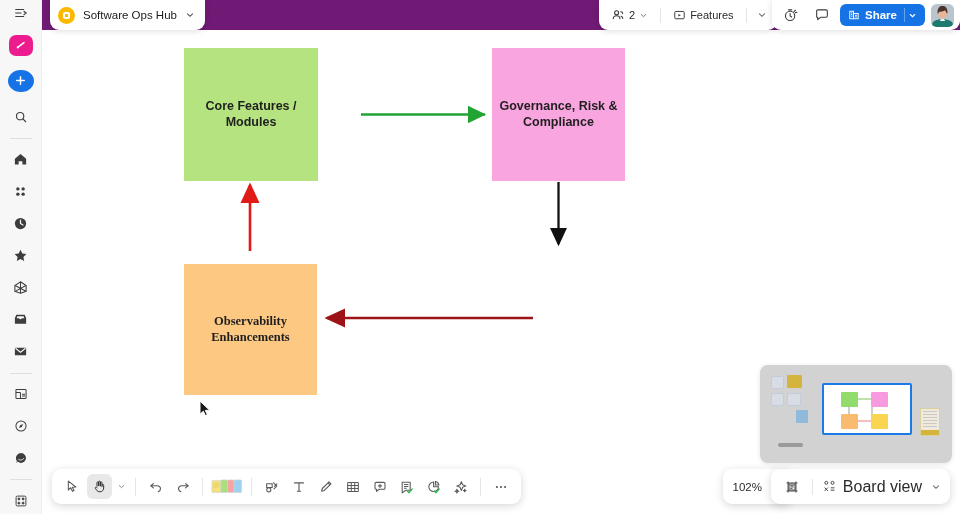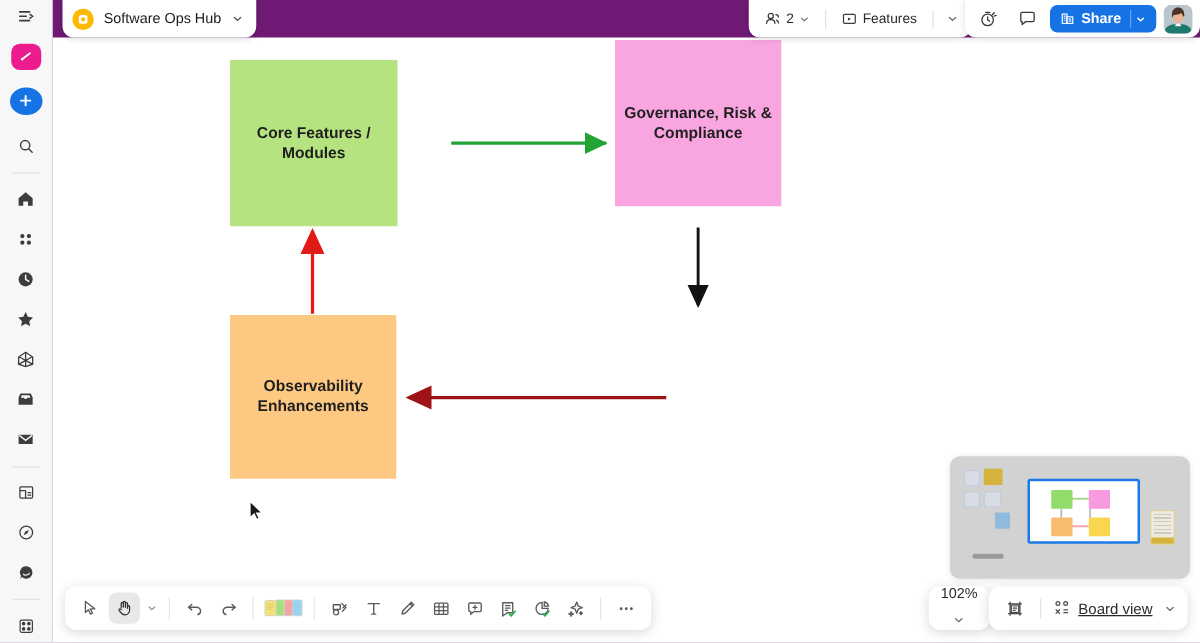--- a/index.html
+++ b/index.html
@@ -105,21 +105,21 @@
   }
   .t-btn.active { background: #e8e8e9; }
   .t-caret { width: 14px; height: 25px; display:flex;align-items:center;justify-content:center;cursor:pointer;color:#8b8c8e;}
   .t-div { width: 1px; height: 18px; background: #e6e6e7; margin: 0 5px; }
 
   .zoom-chip {
     position: absolute; right: 168px; bottom: 10px;
     height: 35px; background: #fff; border-radius: 9px;
     box-shadow: 0 2px 9px rgba(0,0,0,.16);
     display: flex; align-items: center; padding: 0 10px; gap: 10px;
-    font-size: 11.5px; color: #2b2b2b; cursor: pointer; z-index: 35; flex-direction: column;
+    font-size: 11.5px; color: #2b2b2b; cursor: pointer; z-index: 35;
   }
   .view-chip {
     position: absolute; right: 10px; bottom: 10px;
     height: 35px; background: #fff; border-radius: 9px;
     box-shadow: 0 2px 9px rgba(0,0,0,.16);
     display: flex; align-items: center; padding: 0 9px; gap: 7px;
     font-size: 11.5px; color: #2b2b2b; z-index: 35;
   }
 
   
@@ -365,24 +365,24 @@
         <line x1="491" y1="288" x2="285" y2="288" stroke="#9e1318" stroke-width="2.6" marker-end="url(#ah-dark)"></line>
       </g>
       <g>
         <line x1="208" y1="221" x2="208" y2="155" stroke="#e01b17" stroke-width="2.6" marker-end="url(#ah-red)"></line>
       </g>
     </svg>
 
     <div class="note" style="left:142px; top:18px; width:134px; height:133px; background:#b5e37f;align-items:center;">
       <span>Core Features / Modules</span>
     </div>
-    <div class="note" style="left:450px; top:2px; width:133px; height:133px; background:#f9a5e0;align-items:center;">
+    <div class="note" style="left:450px; top:18px; width:133px; height:133px; background:#f9a5e0;align-items:center;">
       <span>Governance, Risk &amp; Compliance</span>
     </div>
-    <div class="note" style="left:142px; top:222px; width:133px; height:131px; background:#fcc882;">
+    <div class="note" style="left:142px; top:234px; width:133px; height:131px; background:#fcc882;font-family:Liberation Serif, serif;">
       <span>Observability Enhancements</span>
     </div>
 
     <div class="cursor-arrow" style="left:157px; top:370px;">
       <svg width="13" height="17" viewBox="0 0 13 17">
         <path d="M1 1 1 14.2 4.3 11.2 6.4 15.6 8.4 14.6 6.3 10.4 10.6 10.2z" fill="#1a1a1a" stroke="#fff" stroke-width="1"></path>
       </svg>
     </div>
   </div>
 
@@ -547,21 +547,21 @@
     </span>
     <span style="width:1px;height:16px;background:#e4e4e5;"></span>
     <span class="t-btn" style="width:auto;gap:6px;padding:0 2px;display:flex;">
       <span style="display:flex;">
         <svg width="15" height="15" viewBox="0 0 18 18" fill="none" stroke="#4a4b4e" stroke-width="1.2">
           <circle cx="5.2" cy="4.6" r="1.8"></circle>
             <circle cx="12.6" cy="4.6" r="1.8"></circle>
           <path d="M3.4 10.6 6.8 14M6.8 10.6 3.4 14M10.9 10.6h3.6M10.9 13.4h3.6" stroke-linecap="round"></path>
         </svg>
       </span>
-      <span style="font-size:12px;color:#2b2b2b;text-decoration:underline;">Board view</span>
+      <span style="font-size:16px;color:#2b2b2b;">Board view</span>
     </span>
     <span style="display:flex;">
       <svg width="10" height="10" viewBox="0 0 12 12" fill="none" stroke="#6b6c70" stroke-width="1.3" stroke-linecap="round">
           <path d="M3 4.7 6 7.6 9 4.7"></path>
         </svg>
     </span>
   </div>
 
 </div>
 

